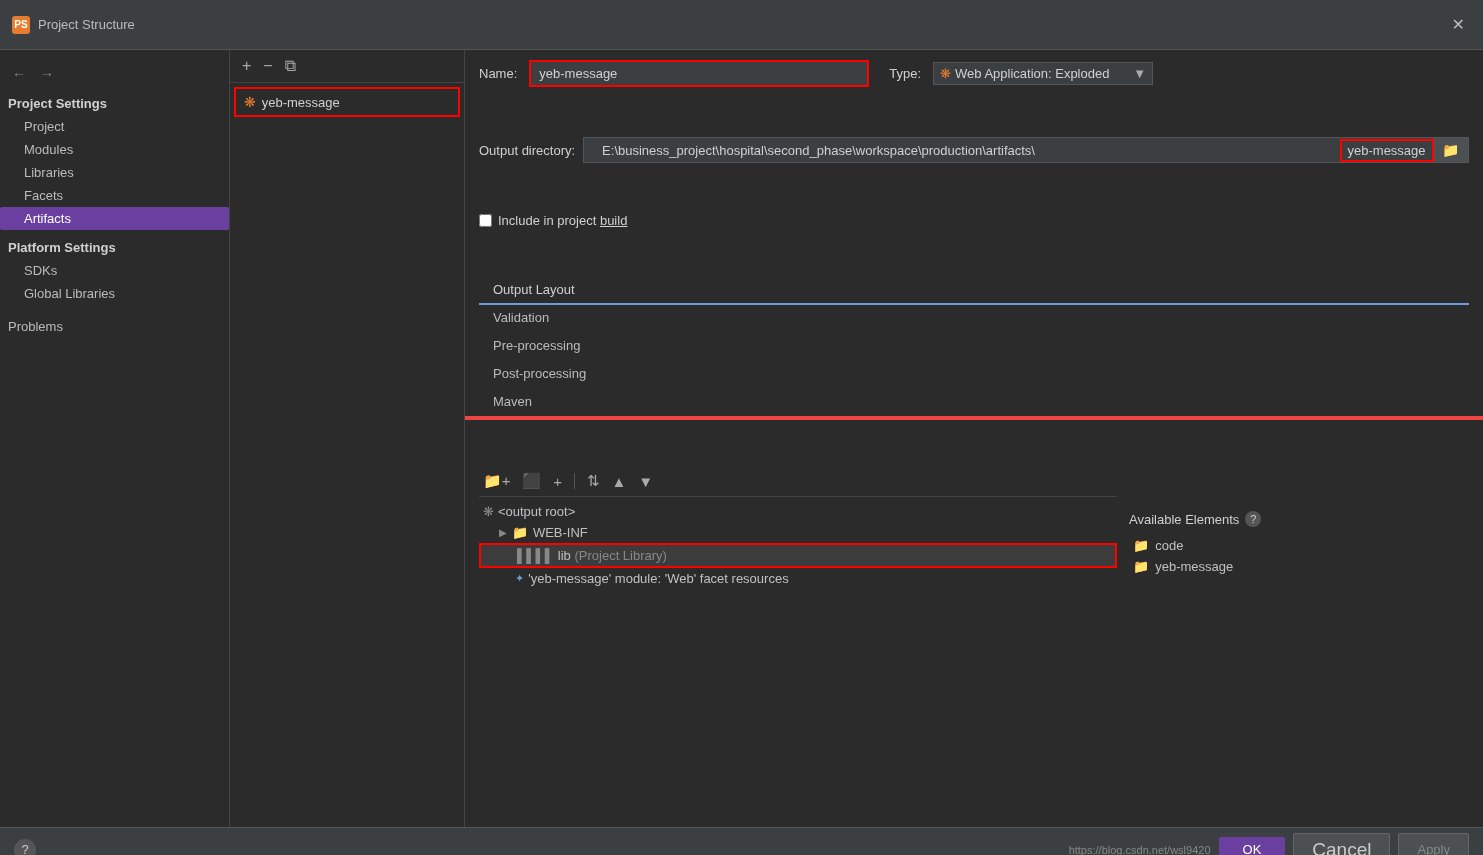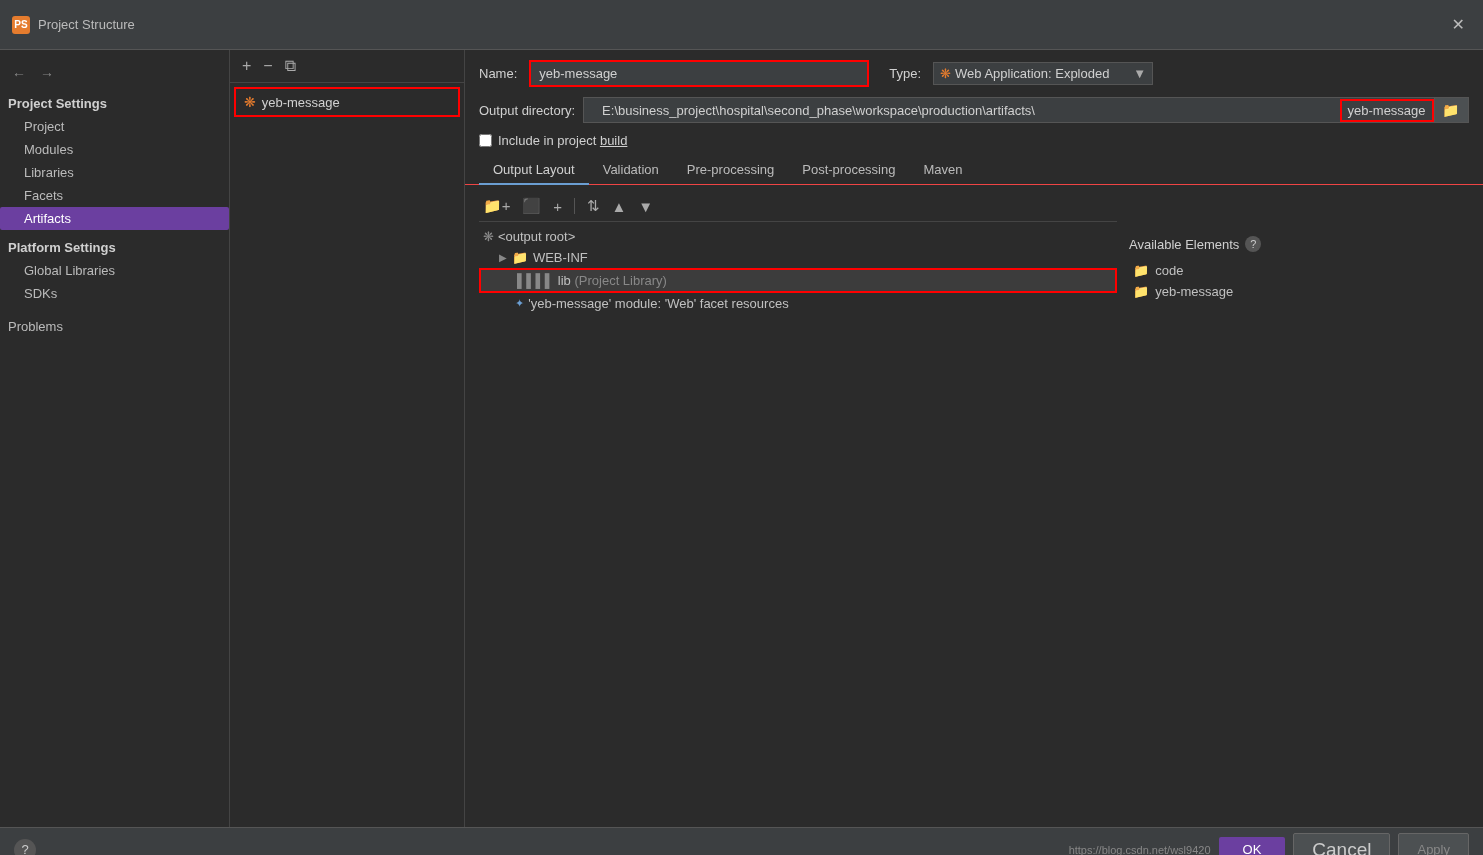--- a/index.html
+++ b/index.html
@@ -141,20 +141,21 @@
       font-size: 13px;
     }
 
     
     .content-area {
       flex: 1;
       display: flex;
       flex-direction: column;
       background: #2b2b2b;
       overflow: hidden;
+      gap: 40px;
     }
 
     
     .name-row {
       display: flex;
       align-items: center;
       gap: 12px;
       padding: 10px 14px 6px 14px;
     }
     .name-label { color: #d0d0d0; font-size: 13px; }
@@ -234,22 +235,23 @@
     }
     .checkbox-row input[type=checkbox] {
       accent-color: #888;
     }
     .checkbox-label { color: #d0d0d0; font-size: 13px; }
     .underline { text-decoration: underline; }
 
     
     .tabs-bar {
       display: flex;
-      border-bottom: 1px solid #ef4444;
+      border-bottom: 4px solid #ef4444;
       padding: 0 14px;
+      flex-direction: column;
     }
     .tab {
       padding: 6px 14px;
       color: #bbb;
       cursor: pointer;
       font-size: 13px;
       border-bottom: 2px solid transparent;
       margin-bottom: -1px;
     }
     .tab.active {
@@ -418,22 +420,22 @@
       <button class="nav-arrow">←</button>
       <button class="nav-arrow">→</button>
     </div>
     <div class="sidebar-section-title">Project Settings</div>
     <div class="sidebar-item">Project</div>
     <div class="sidebar-item">Modules</div>
     <div class="sidebar-item">Libraries</div>
     <div class="sidebar-item">Facets</div>
     <div class="sidebar-item active">Artifacts</div>
     <div class="sidebar-section-title2">Platform Settings</div>
+    <div class="sidebar-item2">SDKs</div>
     <div class="sidebar-item2">Global Libraries</div>
-    <div class="sidebar-item2">SDKs</div>
     <div class="sidebar-problems">Problems</div>
   </div>
 
   <div class="artifact-panel">
     <div class="artifact-toolbar">
       <button class="artifact-toolbar-btn">+</button>
       <button class="artifact-toolbar-btn">−</button>
       <button class="artifact-toolbar-btn">⧉</button>
     </div>
     <div class="artifact-item">

